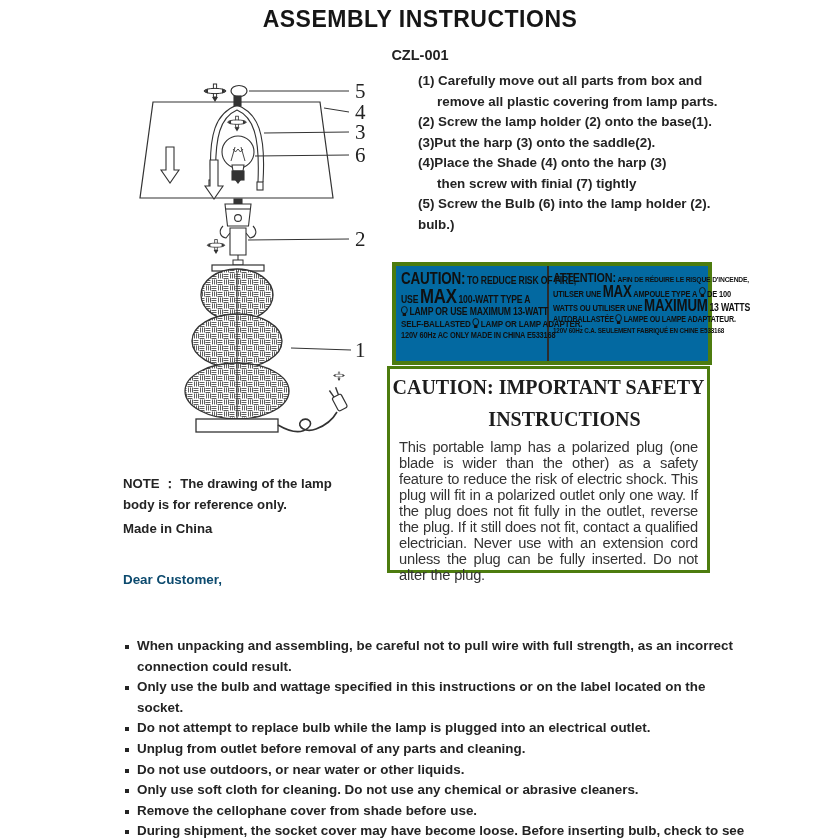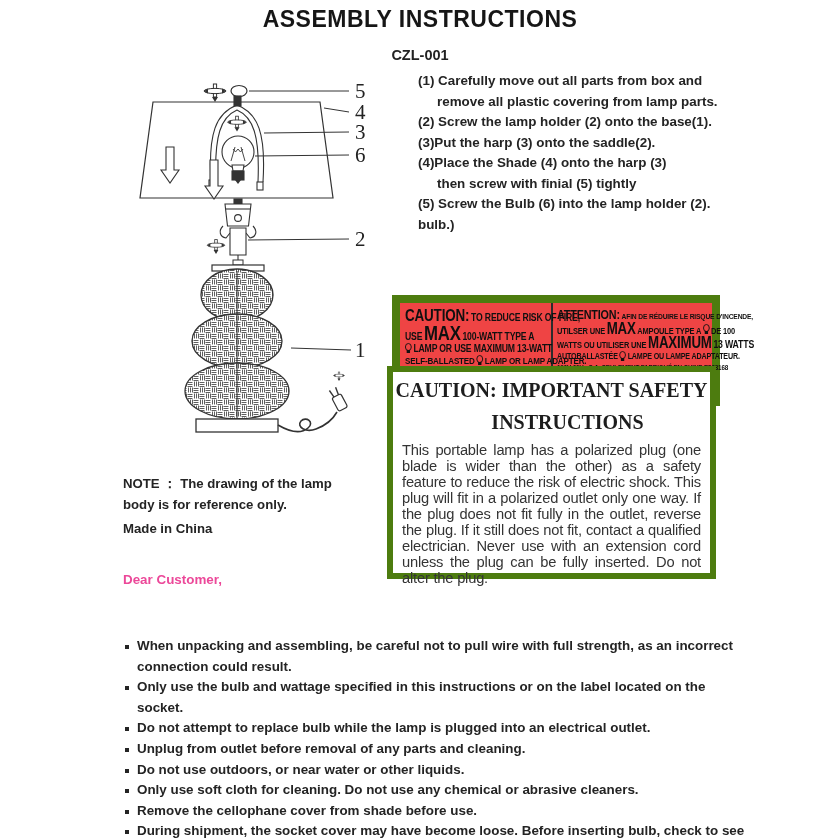--- a/index.html
+++ b/index.html
@@ -16,56 +16,56 @@
   .steps{position:absolute;left:418px;top:71px;width:305px;
          font-size:13.4px;font-weight:700;line-height:20.5px;color:#242424;}
   .steps .line{white-space:nowrap;}
   .steps .indent{padding-left:19px;}
 
   
   .diagram{position:absolute;left:115px;top:75px;}
 
   
   .caution-label{position:absolute;left:392px;top:262px;width:312px;height:95px;
-                 border:8px solid #4d7c0f;background:#ef4444;color:#101010;margin-top:33px;}
+                 border:4px solid #4d7c0f;background:#0369a1;color:#101010;}
   .caution-label .divider{position:absolute;left:151px;top:0;bottom:0;width:2px;background:#2c2c2c;}
   .c-col{position:absolute;top:4px;font-weight:700;letter-spacing:-.2px;transform-origin:0 0;}
   .c-en{left:5px;width:176px;transform:scaleX(.84);}
   .c-fr{left:157px;width:186px;transform:scaleX(.83);}
   .c-line{display:flex;align-items:baseline;gap:2px;white-space:nowrap;margin-bottom:1px;}
   .t-big-en{font-size:16px;}   .t-sm-en{font-size:10.3px;}
   .t-max-en{font-size:20px;line-height:14px;}
   .t-sm2-en{font-size:9.6px;}  .t-tiny-en{font-size:8.8px;}
   .t-big-fr{font-size:13px;}   .t-sm-fr{font-size:8.1px;}
   .t-max-fr{font-size:16px;line-height:12px;}
   .t-md-fr{font-size:9px;}     .t-w-fr{font-size:10.5px;}
   .t-sm2-fr{font-size:8.6px;}  .t-tiny-fr{font-size:7.6px;}
   .bulb{display:inline-block;width:8px;height:11px;position:relative;flex:0 0 auto;align-self:center;}
   .bulb::before{content:"";position:absolute;top:0;left:0;width:6px;height:6px;
                 border:1px solid #111;border-radius:50%;}
   .bulb::after{content:"";position:absolute;top:7px;left:2px;width:4px;height:3px;background:#111;}
 
   
   .safety-box{position:absolute;left:387px;top:366px;width:317px;height:201px;
-              border:6px solid #4d7c0f;background:#fff;}
+              border:3px solid #4d7c0f;background:#fff;}
   .safety-title{font-family:"Liberation Serif",serif;font-weight:700;font-size:20px;
                 text-align:center;color:#1d1d1d;margin-top:7px;}
   .safety-title2{font-family:"Liberation Serif",serif;font-weight:700;font-size:20px;
                  text-align:center;color:#1d1d1d;margin-top:9px;margin-left:32px;}
   .safety-body{margin:8px 9px 0 9px;font-size:14.7px;line-height:16px;color:#343434;
                text-align:justify;letter-spacing:-.2px;}
 
   
   .notes{position:absolute;left:123px;top:474px;font-size:13.2px;font-weight:700;
          line-height:20.6px;color:#242424;}
   .made-in{margin-top:4px;}
 
   
   .letter{position:absolute;left:123px;top:570px;width:622px;
-          font-size:13.4px;font-weight:700;line-height:20.6px;color:#ec4899;}
+          font-size:13.4px;font-weight:700;line-height:20.6px;color:#0c4a6e;}
 
   
   .precautions{position:absolute;left:123px;top:636px;width:624px;
                font-size:13.4px;font-weight:700;line-height:20.6px;color:#242424;}
   .p-item{position:relative;padding-left:14px;}
   .p-item .marker{position:absolute;left:2px;top:9px;width:4px;height:4px;background:#242424;}
 </style>
 </head>
 <body>
 
@@ -181,21 +181,21 @@
       <text x="240" y="282">1</text>
     </g>
   </svg>
 
   <div class="steps">
     <div class="line">(1) Carefully move out all parts from box and</div>
     <div class="line indent">remove all plastic covering from lamp parts.</div>
     <div class="line">(2) Screw the lamp holder (2) onto  the base(1).</div>
     <div class="line">(3)Put the harp (3) onto  the saddle(2).</div>
     <div class="line">(4)Place the Shade (4) onto the harp (3)</div>
-    <div class="line indent">then screw with finial  (5)  tightly</div>
+    <div class="line indent">then screw with finial  (7)  tightly</div>
     <div class="line">(5) Screw the Bulb (6) into the lamp holder (2).</div>
     <div class="line">bulb.)</div>
   </div>
 
   <div class="caution-label">
     <div class="divider"></div>
 
     <div class="c-col c-en">
       <div class="c-line">
         <span class="t-big-en">CAUTION:</span>

